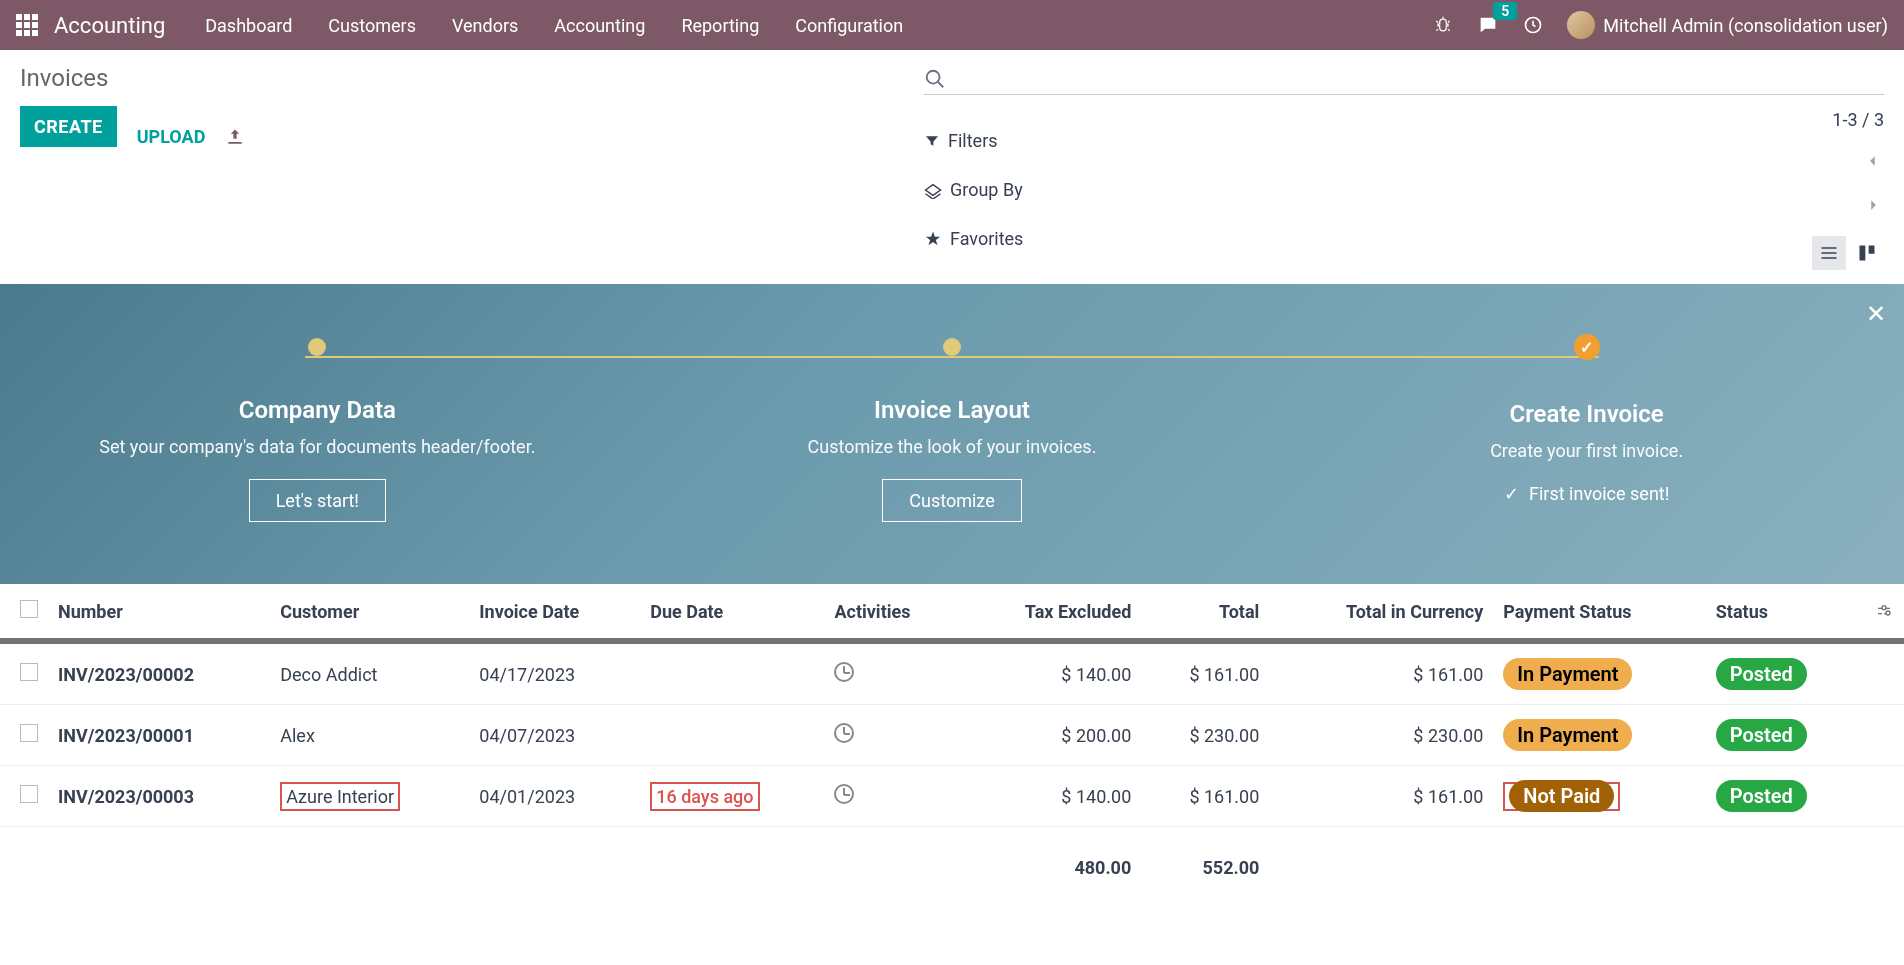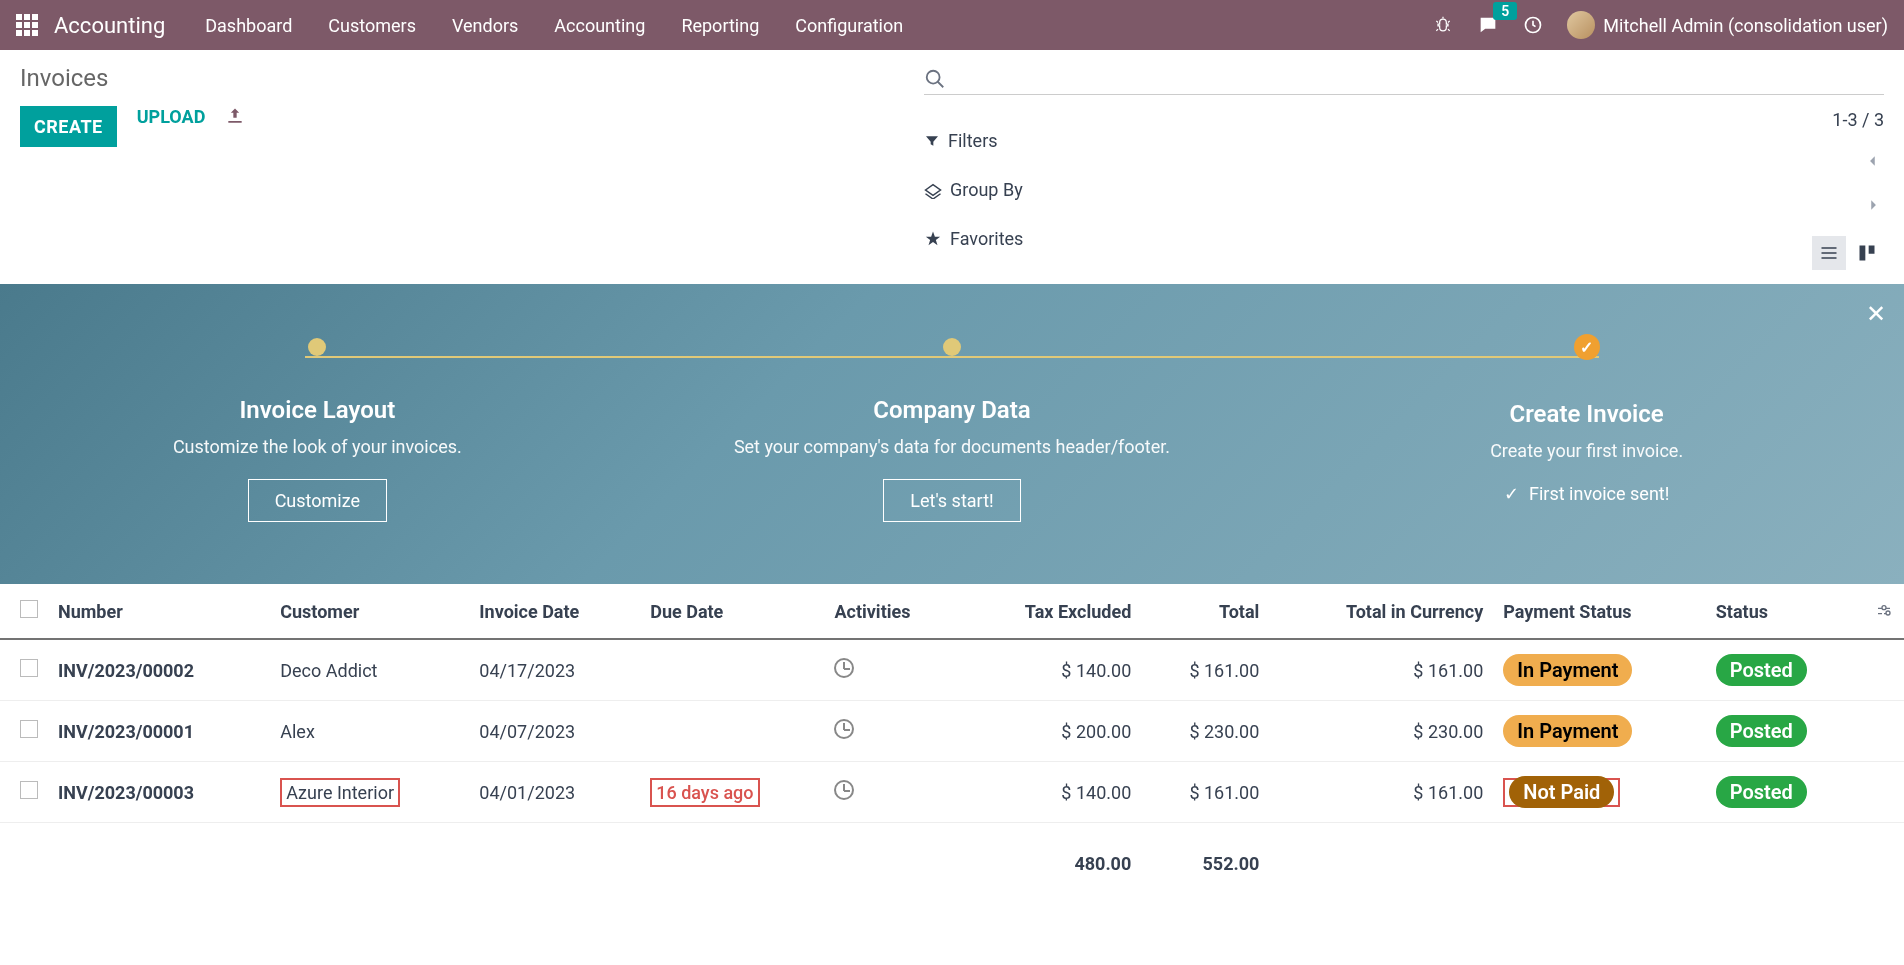--- a/index.html
+++ b/index.html
@@ -15,21 +15,21 @@
 .topnav-right { display:flex; align-items:center; gap:24px; }
 .topnav-right .ic { cursor:pointer; display:flex; align-items:center; position:relative; }
 .msg-badge { background:#00a09d; color:#fff; font-size:14px; font-weight:600; padding:1px 8px; border-radius:3px; position:absolute; top:-12px; left:16px; }
 .avatar { width:28px; height:28px; border-radius:50%; background:linear-gradient(135deg,#e0c8a0,#b89060); display:inline-block; }
 .user-area { display:flex; align-items:center; gap:8px; cursor:pointer; }
 .user-name { font-size:18px; }
 
 
 .cp { padding:14px 20px 14px 20px; display:flex; justify-content:space-between; align-items:flex-start; }
 .bc-title { font-size:24px; color:#666; margin-bottom:14px; }
-.cp-left-buttons { display:flex; align-items:flex-start; gap:20px; }
+.cp-left-buttons { display:flex; align-items:flex-end; gap:20px; }
 .btn-create { background:#00a09d; color:#fff; border:none; padding:10px 14px; font-size:18px; font-weight:700; letter-spacing:0.5px; cursor:pointer; }
 .btn-upload { background:none; border:none; color:#00a09d; font-size:18px; font-weight:700; cursor:pointer; }
 .up-icon { color:#7d5968; cursor:pointer; }
 .cp-right { flex:1; max-width:960px; }
 .search-wrap { border-bottom:1px solid #ccc; display:flex; align-items:center; padding:4px 0; margin-bottom:14px; }
 .search-input { flex:1; border:none; outline:none; font-size:20px; color:#374151; padding:4px; }
 .search-input::placeholder { color:#9ca3af; }
 .search-icon { color:#6b7280; cursor:pointer; }
 .cp-bottom { display:flex; align-items:center; justify-content:space-between; }
 .filters-group { display:flex; gap:28px;flex-direction:column; }
@@ -48,21 +48,21 @@
 .step { position:relative; text-align:center; color:#fff; width:470px; z-index:1; }
 .step-dot { width:18px; height:18px; border-radius:50%; background:#e0c978; margin:0 auto 40px; }
 .step-dot.done { width:26px; height:26px; background:#f0a030; display:flex; align-items:center; justify-content:center; color:#fff; font-weight:700; margin-top:-4px; }
 .step h3 { font-size:24px; font-weight:600; margin-bottom:10px; }
 .step p { font-size:18px; opacity:.95; line-height:1.4; margin-bottom:20px; }
 .step-btn { background:transparent; border:1.5px solid #fff; color:#fff; padding:10px 26px; font-size:18px; cursor:pointer; }
 .step-done-text { font-size:18px; display:flex; align-items:center; justify-content:center; gap:10px; }
 
 
 .tbl { width:100%; border-collapse:collapse; }
-.tbl th { text-align:left; font-size:18px; font-weight:700; padding:16px 10px; border-bottom:2px solid #737373; }
+.tbl th { text-align:left; font-size:18px; font-weight:700; padding:16px 10px; border-bottom:6px solid #737373; }
 .tbl td { font-size:18px; padding:14px 10px; border-bottom:1px solid #eee; }
 .tbl .num-col { text-align:right; }
 .chk { width:18px; height:18px; border:1px solid #bbb; display:inline-block; cursor:pointer; }
 .overdue { color:#d9534f; font-weight:500; }
 .badge { border-radius:16px; padding:4px 14px; font-size:20px; font-weight:600; color:#fff; display:inline-block; }
 .badge-warning { background:#f0ad4e; color:#000; }
 .badge-danger { background:#a16207; }
 .badge-success { background:#28a745; }
 .highlight-red { border:2px solid #d9534f; padding:2px 4px; }
 .clock { display:inline-block; width:20px; height:20px; border:2px solid #888; border-radius:50%; position:relative; cursor:pointer; }
@@ -193,29 +193,29 @@
         </div>
       </div>
     </div>
   </div>
 </div>
 
 <div class="onboard">
   <span class="onboard-close">✕</span>
   <div class="step">
     <div class="step-dot"></div>
+    <h3>Company Data</h3>
+    <p>Set your company's data for documents header/footer.</p>
+    <button class="step-btn">Let's start!</button>
+  </div>
+  <div class="step">
+    <div class="step-dot"></div>
     <h3>Invoice Layout</h3>
     <p>Customize the look of your invoices.</p>
     <button class="step-btn">Customize</button>
-  </div>
-  <div class="step">
-    <div class="step-dot"></div>
-    <h3>Company Data</h3>
-    <p>Set your company's data for documents header/footer.</p>
-    <button class="step-btn">Let's start!</button>
   </div>
   <div class="step">
     <div class="step-dot done">✓</div>
     <h3>Create Invoice</h3>
     <p>Create your first invoice.</p>
     <div class="step-done-text">
       <span>✓</span>
       <span>First invoice sent!</span>
     </div>
   </div>

